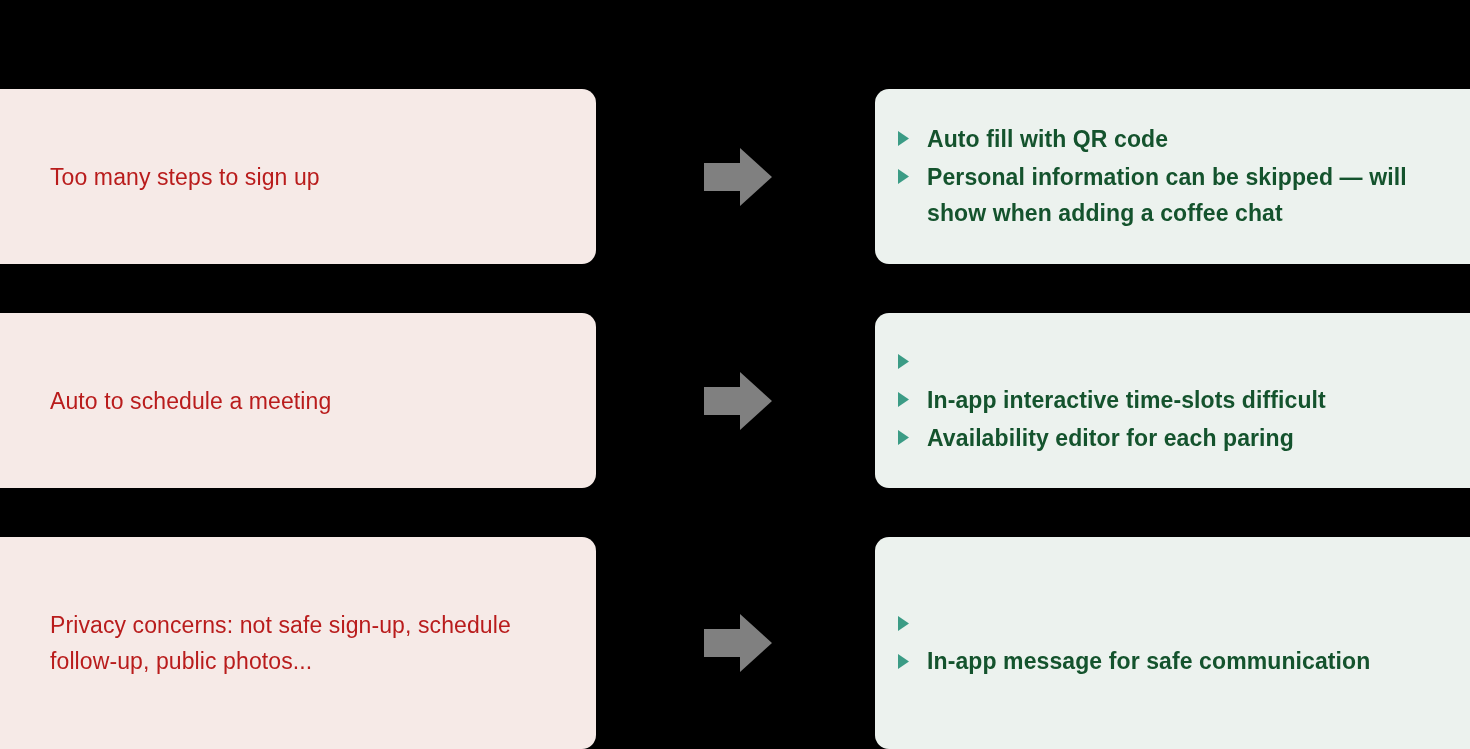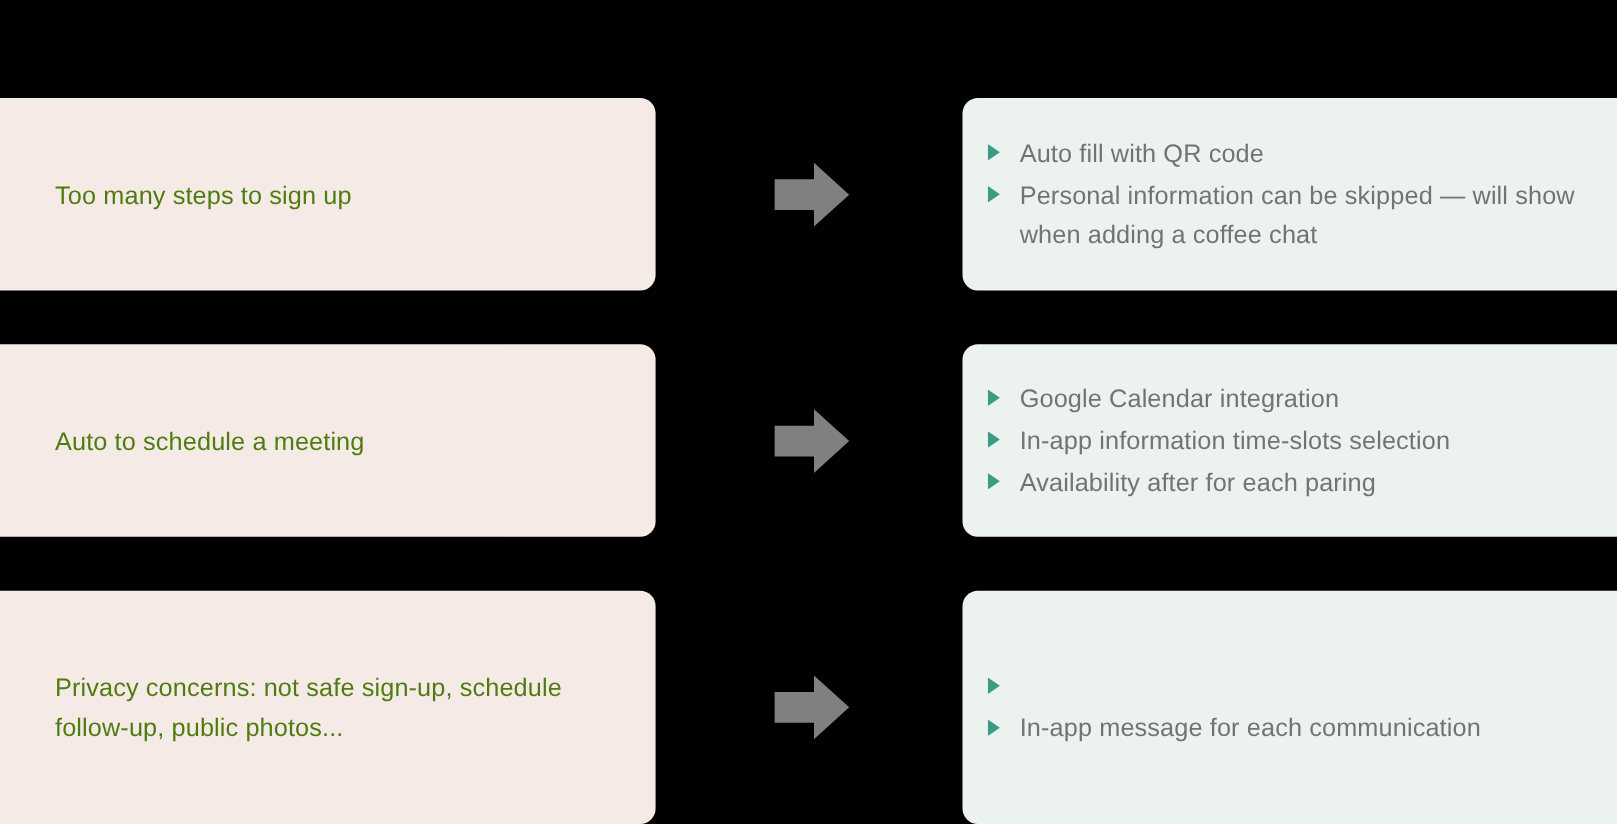--- a/index.html
+++ b/index.html
@@ -41,21 +41,21 @@
     background: #f6eae7;
     border-radius: 14px;
     display: flex;
     align-items: center;
     box-sizing: border-box;
     padding: 0 24px 0 64px;
   }
   .row-3 .problem-card { height: 212px; }
 
   .problem-text {
-    color: #4d7c0f;
+    color: #b91c1c;
     font-size: 23px;
     line-height: 36px;
     font-weight: 400;
     letter-spacing: 0.1px;
     max-width: 470px;
   }
 
   
   .arrow-wrap {
     position: absolute;
@@ -104,24 +104,24 @@
     flex: 0 0 auto;
     width: 12px;
     height: 36px;
     margin-right: 18px;
     display: flex;
     align-items: center;
     justify-content: center;
   }
   .bullet-marker svg { display: block; }
   .bullet-text {
-    color: #737373;
+    color: #14532d;
     font-size: 23px;
     line-height: 36px;
-    font-weight: 400;
+    font-weight: 700;
     letter-spacing: 0.1px;
   }
 </style>
 </head>
 <body>
 
 <div class="board">
 
   <div class="row row-1">
     <div class="problem-card">
@@ -168,37 +168,36 @@
     </div>
 
     <div class="solution-card">
       <ul class="bullet-list">
         <li class="bullet-item">
           <span class="bullet-marker">
             <svg width="11" height="15" viewBox="0 0 11 15">
                 <polygon points="0,0 11,7.5 0,15" fill="#3b9c85"></polygon>
               </svg>
           </span>
-          <span class="bullet-text">Google Calendar integration</span>
-        </li>
-        <li class="bullet-item">
-          <span class="bullet-marker">
-            <svg width="11" height="15" viewBox="0 0 11 15">
-                <polygon points="0,0 11,7.5 0,15" fill="#3b9c85"></polygon>
-              </svg>
-          </span>
-          <span class="bullet-text">In-app information time-slots selection</span>
-        </li>
-        <li class="bullet-item">
-          <span class="bullet-marker">
-            <svg width="11" height="15" viewBox="0 0 11 15">
-                <polygon points="0,0 11,7.5 0,15" fill="#3b9c85"></polygon>
-              </svg>
-          </span>
-          <span class="bullet-text">Availability after for each paring</span>
+        </li>
+        <li class="bullet-item">
+          <span class="bullet-marker">
+            <svg width="11" height="15" viewBox="0 0 11 15">
+                <polygon points="0,0 11,7.5 0,15" fill="#3b9c85"></polygon>
+              </svg>
+          </span>
+          <span class="bullet-text">In-app interactive time-slots difficult</span>
+        </li>
+        <li class="bullet-item">
+          <span class="bullet-marker">
+            <svg width="11" height="15" viewBox="0 0 11 15">
+                <polygon points="0,0 11,7.5 0,15" fill="#3b9c85"></polygon>
+              </svg>
+          </span>
+          <span class="bullet-text">Availability editor for each paring</span>
         </li>
       </ul>
     </div>
   </div>
 
   <div class="row row-3">
     <div class="problem-card">
       <div class="problem-text">Privacy concerns: not safe sign-up, schedule follow-up, public photos...</div>
     </div>
 
@@ -216,19 +215,19 @@
                 <polygon points="0,0 11,7.5 0,15" fill="#3b9c85"></polygon>
               </svg>
           </span>
         </li>
         <li class="bullet-item">
           <span class="bullet-marker">
             <svg width="11" height="15" viewBox="0 0 11 15">
                 <polygon points="0,0 11,7.5 0,15" fill="#3b9c85"></polygon>
               </svg>
           </span>
-          <span class="bullet-text">In-app message for each communication</span>
+          <span class="bullet-text">In-app message for safe communication</span>
         </li>
       </ul>
     </div>
   </div>
 
 </div>
 
 </body></html>

